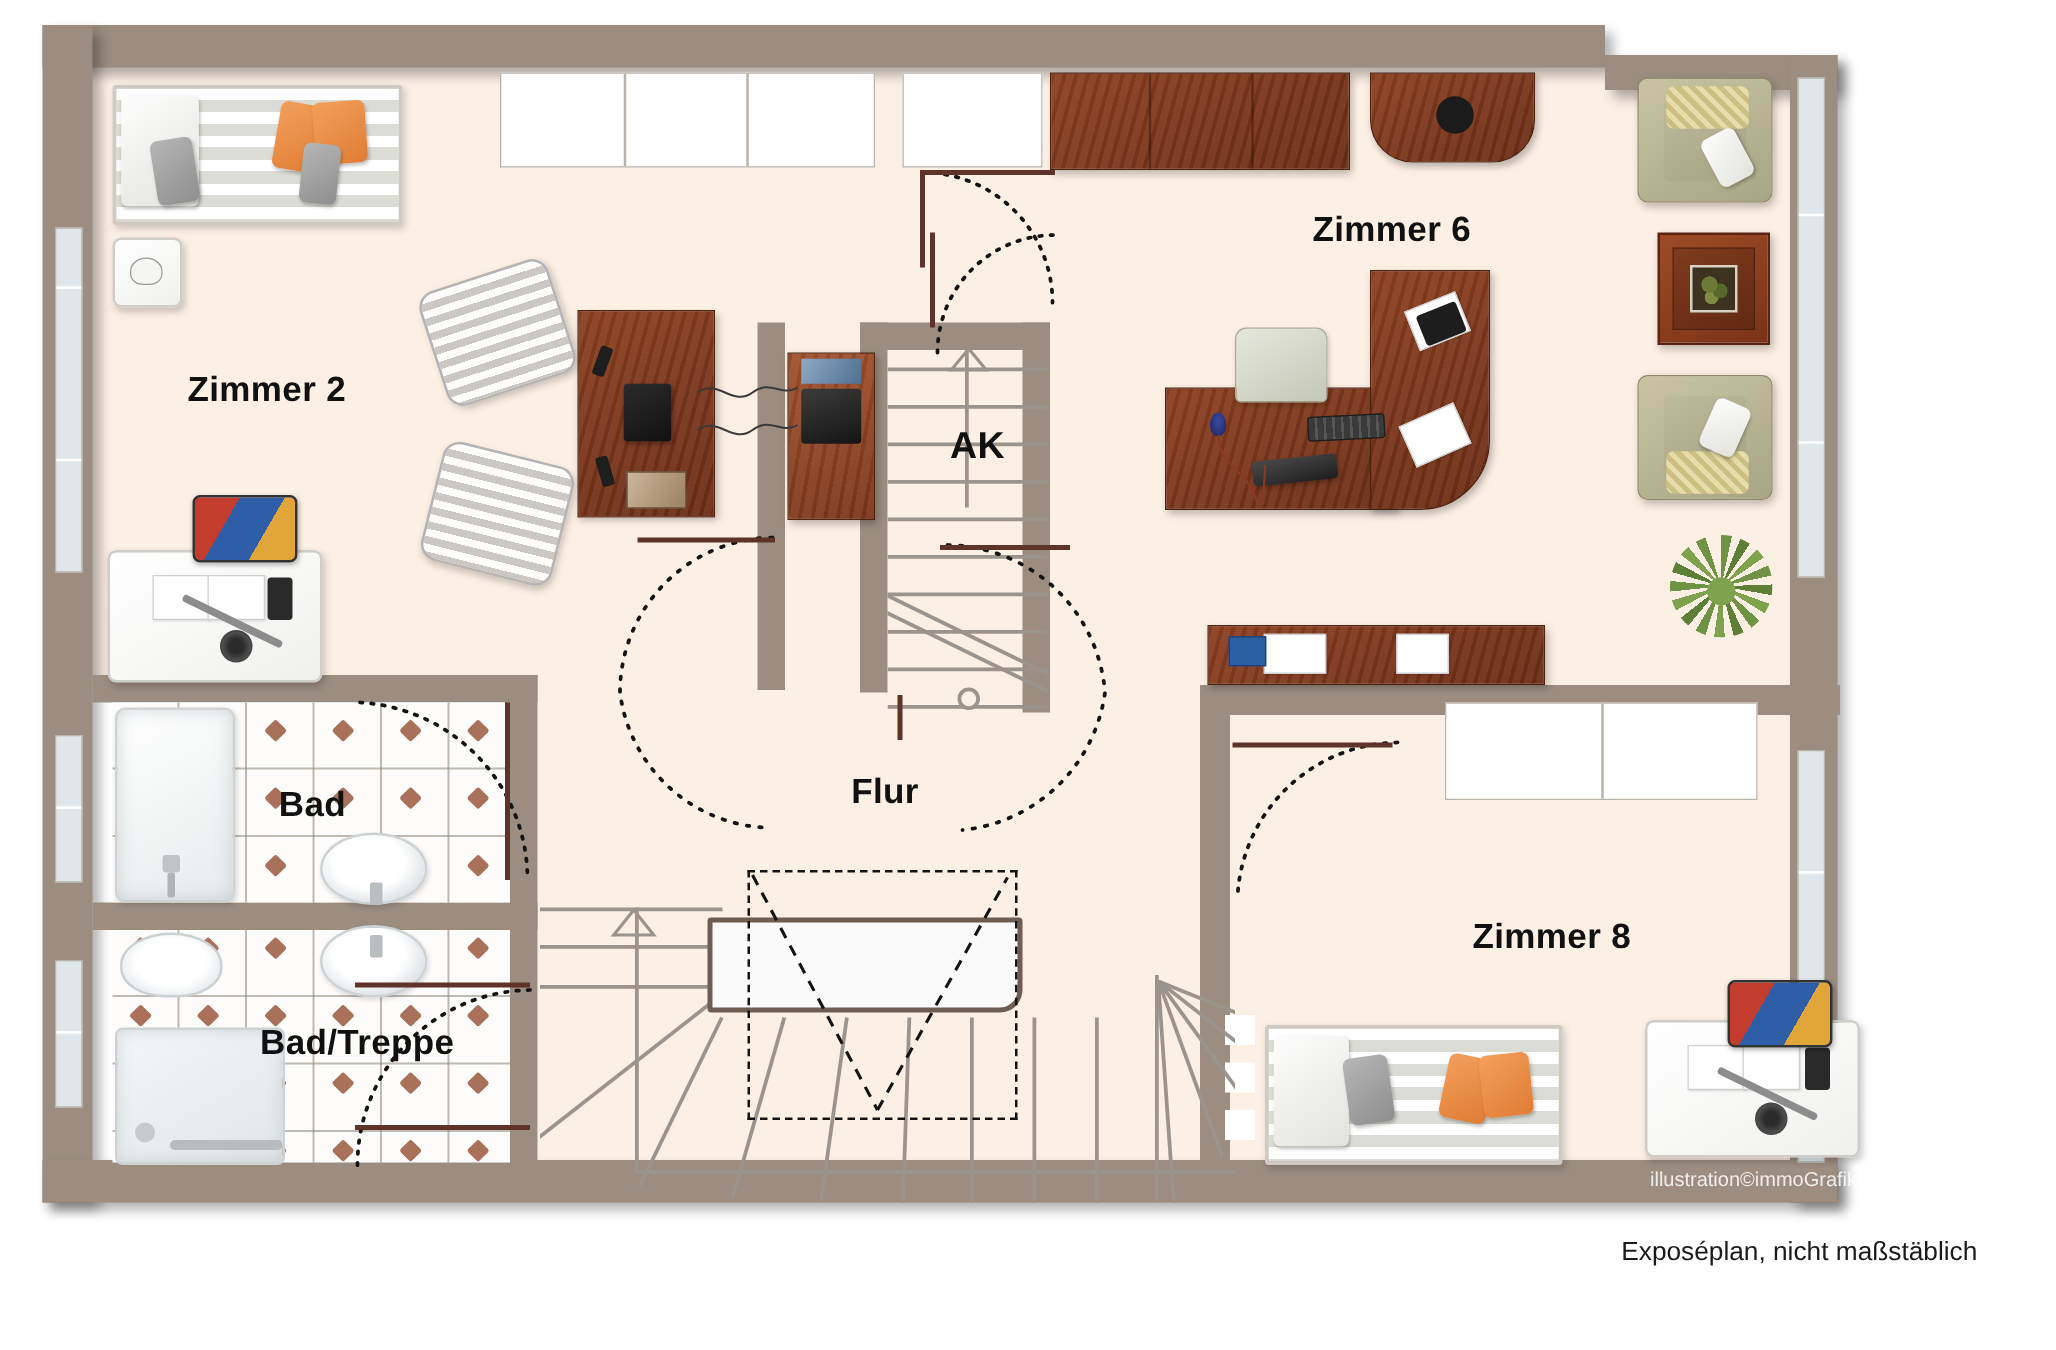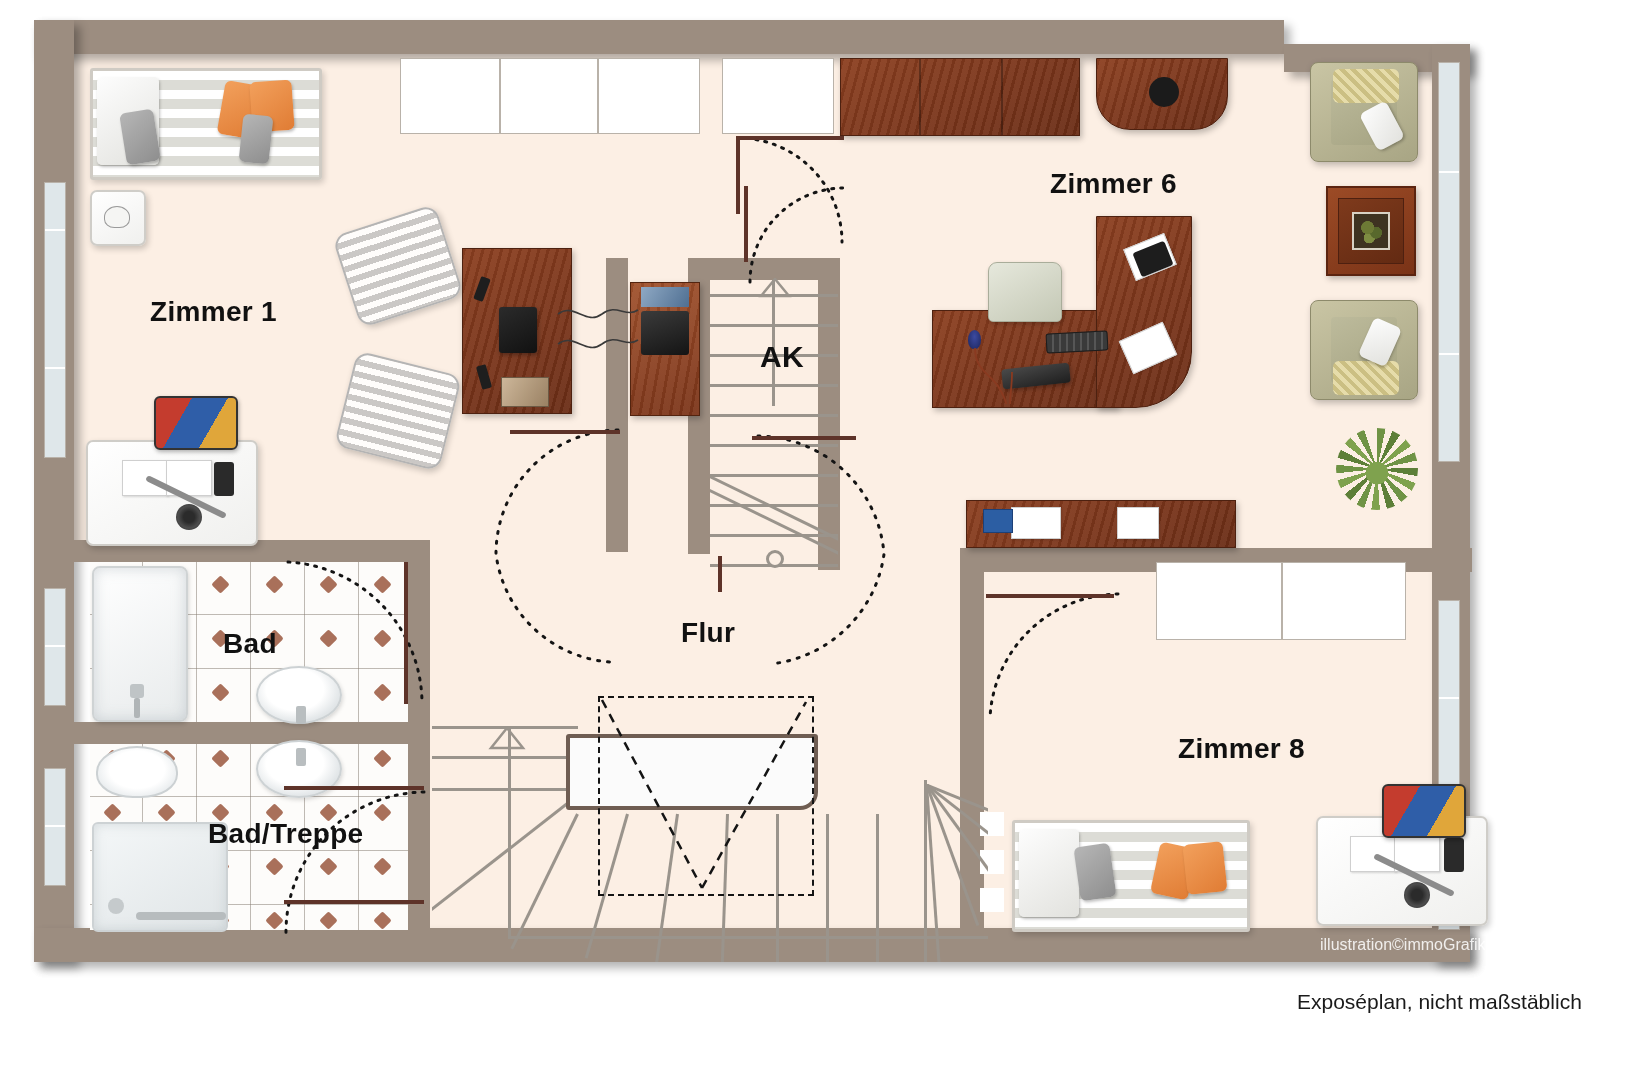--- a/index.html
+++ b/index.html
@@ -653,21 +653,21 @@
   <div class="door-leaf" style="left:284px; top:786px; width:140px; height:4px;"></div>
 
   <svg class="abs" style="left:986px; top:592px; width:136px; height:130px;" viewBox="0 0 136 130">
     <path d="M132,2 A130,130 0 0 0 4,126" fill="none" stroke="#141414" stroke-width="3" stroke-dasharray="2 7" stroke-linecap="round"></path>
   </svg>
   <div class="door-leaf" style="left:986px; top:594px; width:128px; height:4px;"></div>
 
   <div class="door-leaf" style="left:404px; top:562px; width:4px; height:142px;"></div>
   <div class="door-leaf" style="left:284px; top:900px; width:140px; height:4px;"></div>
 
-  <div class="room-label" style="left:150px; top:296px; font-size:28px;">Zimmer 1</div>
+  <div class="room-label" style="left:150px; top:296px; font-size:28px;">Zimmer 2</div>
   <div class="room-label" style="left:1050px; top:168px; font-size:28px;">Zimmer 6</div>
   <div class="room-label" style="left:1178px; top:733px; font-size:28px;">Zimmer 8</div>
   <div class="room-label" style="left:223px; top:628px; font-size:28px;">Bad</div>
   <div class="room-label" style="left:208px; top:818px; font-size:28px;">Bad/Treppe</div>
   <div class="room-label" style="left:760px; top:340px; font-size:30px;">AK</div>
   <div class="room-label" style="left:681px; top:617px; font-size:28px;">Flur</div>
 
   <div class="watermark" style="left:1320px; top:936px;">illustration©immoGrafik</div>
   <div class="caption" style="left:1297px; top:990px;">Exposéplan, nicht maßstäblich</div>
 

